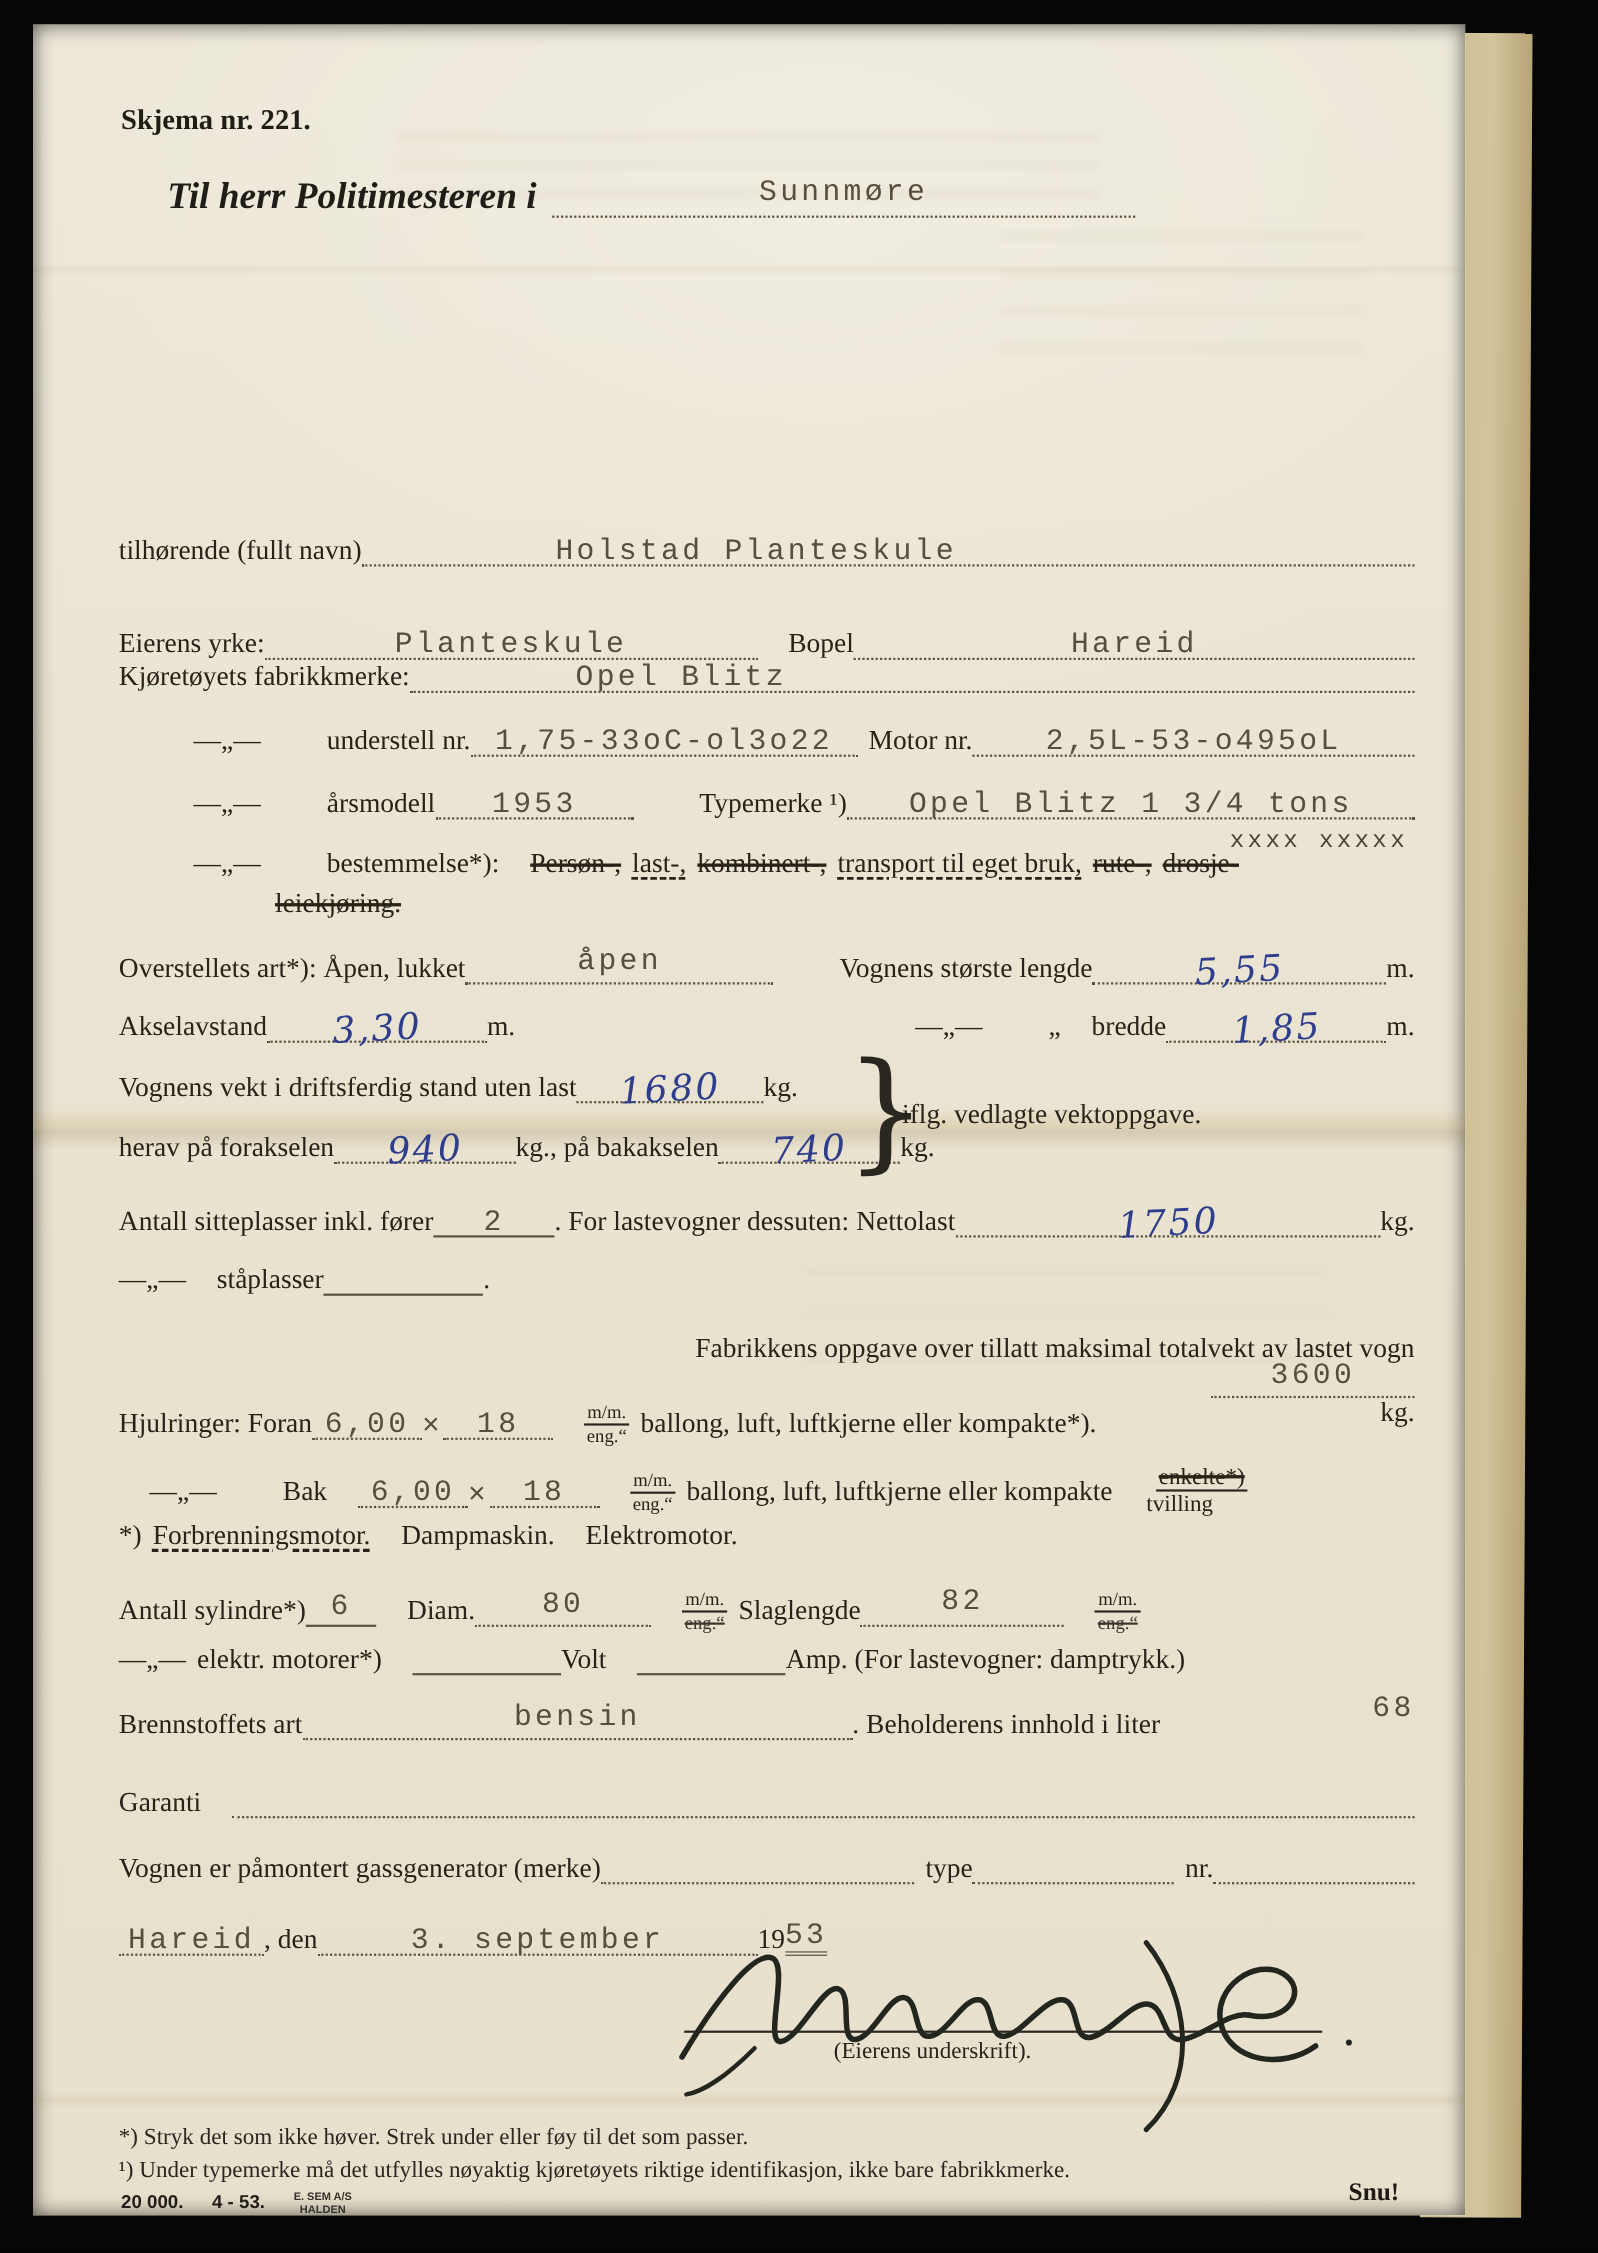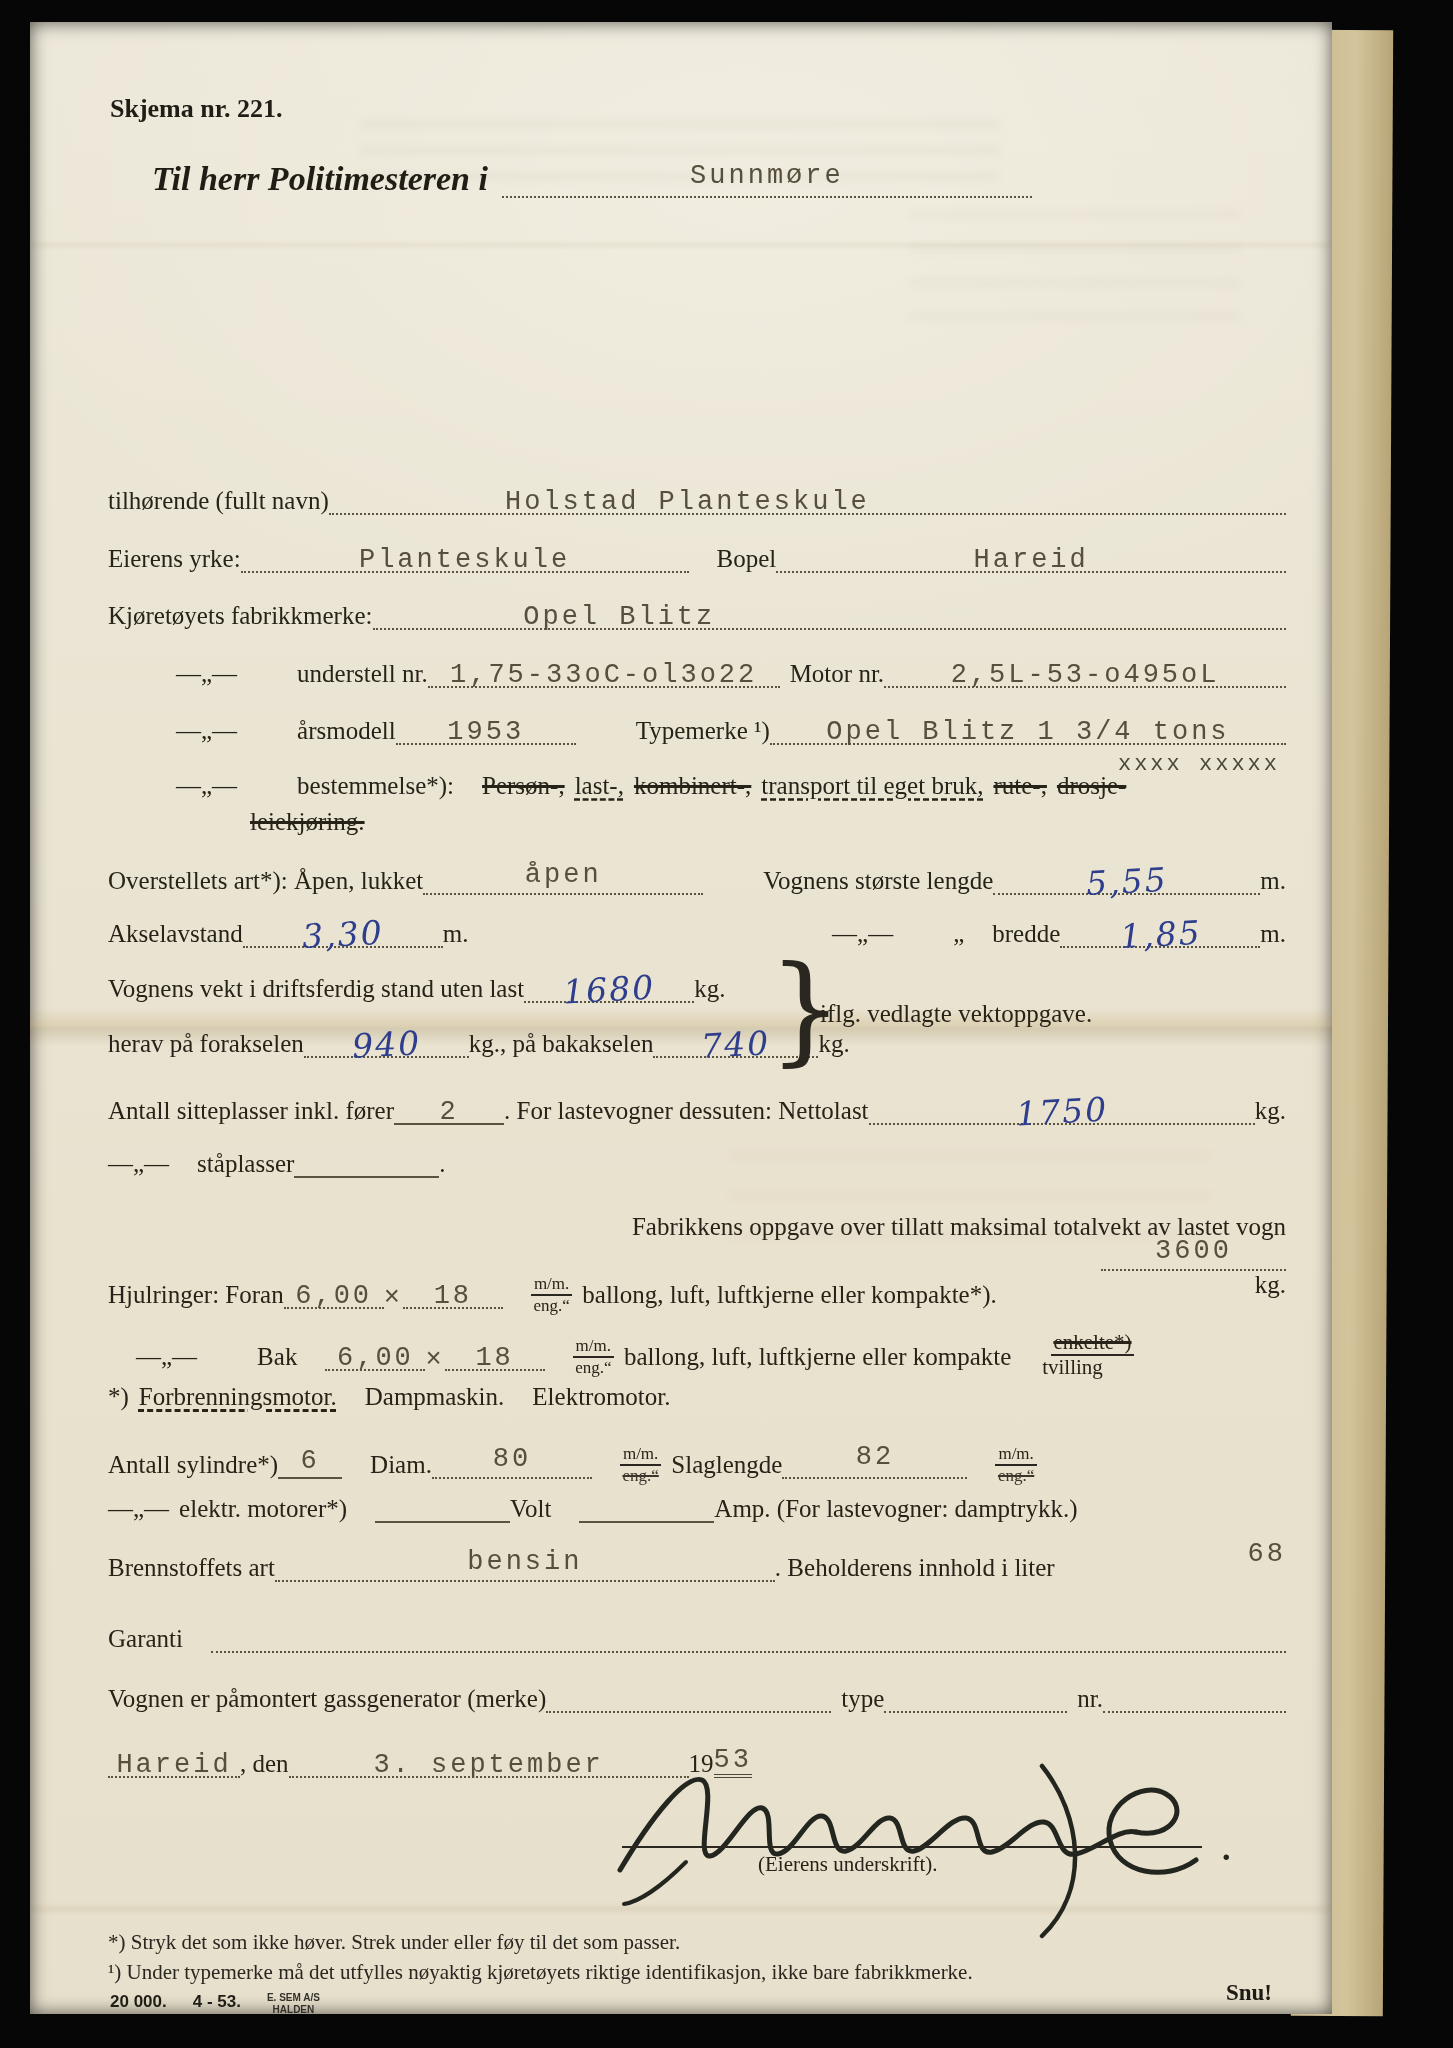--- a/index.html
+++ b/index.html
@@ -121,21 +121,21 @@
   </div>
 
 
   <div class="row" style="top:463px;">
     <span class="lbl">tilhørende (fullt navn)</span>
     <span class="fill grow">
       <span class="typed" style="margin-right:240px;">Holstad Planteskule</span>
     </span>
   </div>
 
-  <div class="row" style="top:521px;">
+  <div class="row" style="top:548px;">
     <span class="lbl">Eierens yrke:</span>
     <span class="fill" style="width:448px;">
       <span class="typed">Planteskule</span>
     </span>
     <span class="gapM"></span>
     <span class="lbl">Bopel</span>
     <span class="fill grow">
       <span class="typed">Hareid</span>
     </span>
   </div>

